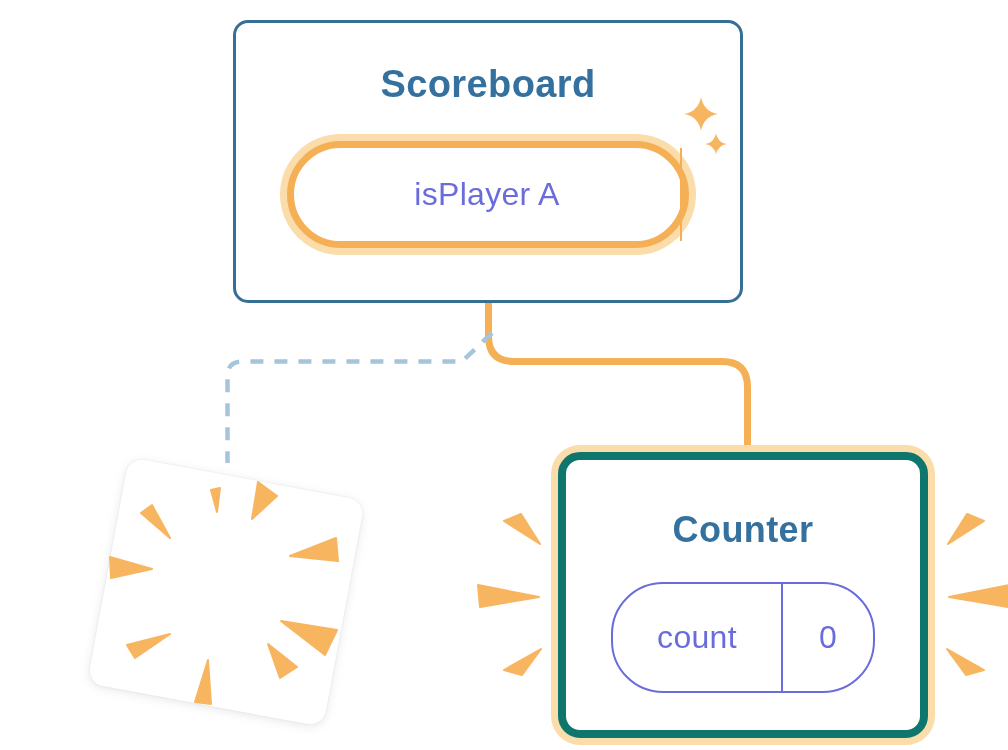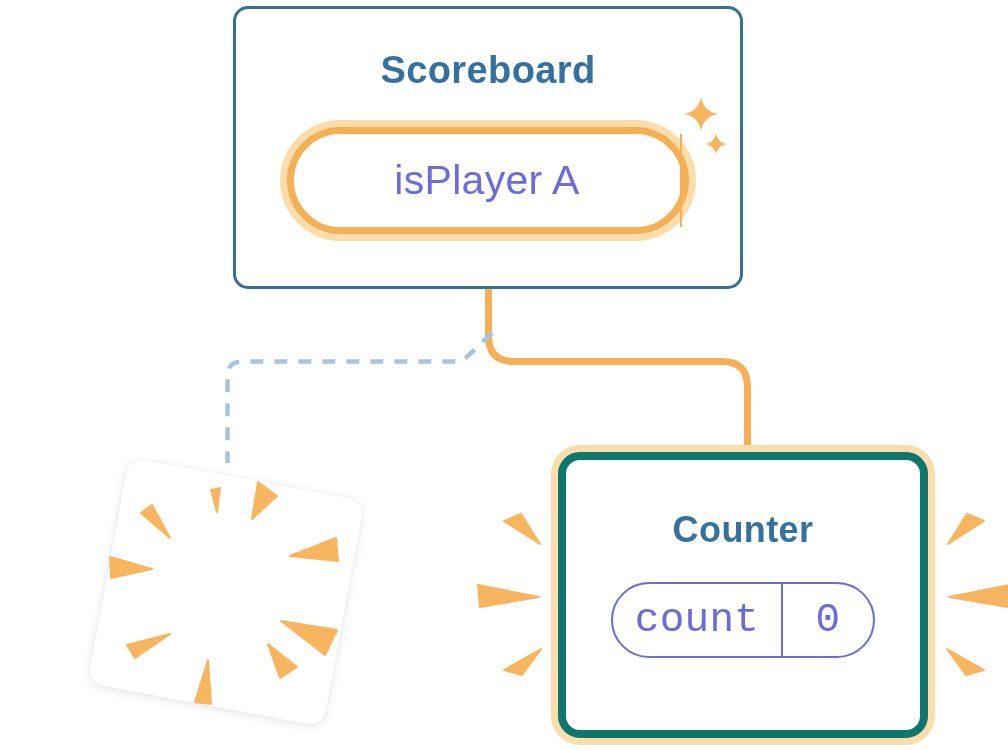--- a/index.html
+++ b/index.html
@@ -7,52 +7,52 @@
     position:relative;width:1008px;height:750px;overflow:hidden;
     font-family:"Liberation Sans","DejaVu Sans",sans-serif;background:#ffffff;
   }
   .layer{position:absolute;left:0;top:0;width:1008px;height:750px;}
   .layer.behind{z-index:1;}
   .layer.front{z-index:3;pointer-events:none;}
 
   
   .card{position:absolute;background:#fff;box-sizing:border-box;z-index:2;}
   .scoreboard{
-    left:233px;top:6px;width:510px;height:283px;
+    left:233px;top:20px;width:510px;height:283px;
     border:3px solid #356f96;border-radius:15px;
   }
   .counter{
     left:558px;top:452px;width:370px;height:286px;
     border:8px solid #0f766e;border-radius:22px;
     box-shadow:0 0 0 7px #fbdcab;
   }
   .card-title{
     text-align:center;font-weight:600;color:#35719f;letter-spacing:.4px;
   }
   .scoreboard .card-title{margin-top:38px;font-size:38px;line-height:46px;}
   .counter .card-title{margin-top:48px;font-size:36px;line-height:44px;}
 
   
   .state-pill{
     display:flex;align-items:stretch;box-sizing:border-box;background:#fff;
   }
   .pill-cell{display:flex;align-items:center;justify-content:center;
-    font-size:41px;color:#6a6cdc;letter-spacing:.3px;}
+    font-size:32px;color:#6a6cdc;letter-spacing:.3px;}
   .pill-label{flex:1;}
   .pill-value{font-weight:700;}
   .scoreboard .state-pill{
     width:402px;height:107px;margin:34px auto 0;
     border:7px solid #f5b056;border-radius:58px;
     box-shadow:0 0 0 7px #fbdcab;
   }
   .scoreboard .pill-divider{width:2px;background:#f5b056;}
   .scoreboard .pill-value{width:148px;}
   .counter .state-pill{
-    width:264px;height:76px;margin:30px auto 0;
-    border:2px solid #6a6cdc;border-radius:52px;font-family:Liberation Mono, monospace;
+    width:264px;height:111px;margin:30px auto 0;
+    border:2px solid #6a6cdc;border-radius:52px;
   }
   .counter .pill-divider{width:2px;background:#6a6cdc;}
   .counter .pill-value{width:90px;font-weight:400;}
 
   
   .tilted-card{
     position:absolute;left:106px;top:477px;width:240px;height:230px;
     background:#fff;border-radius:16px;z-index:2;
     transform:rotate(10.5deg);
     box-shadow:0 2px 10px rgba(120,130,140,.18),0 0 2px rgba(120,130,140,.16);

